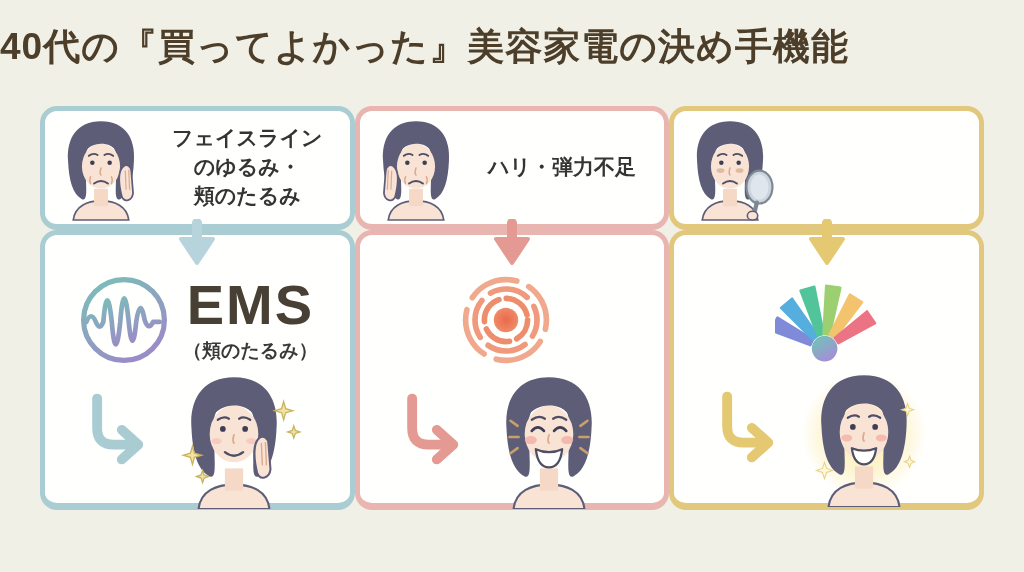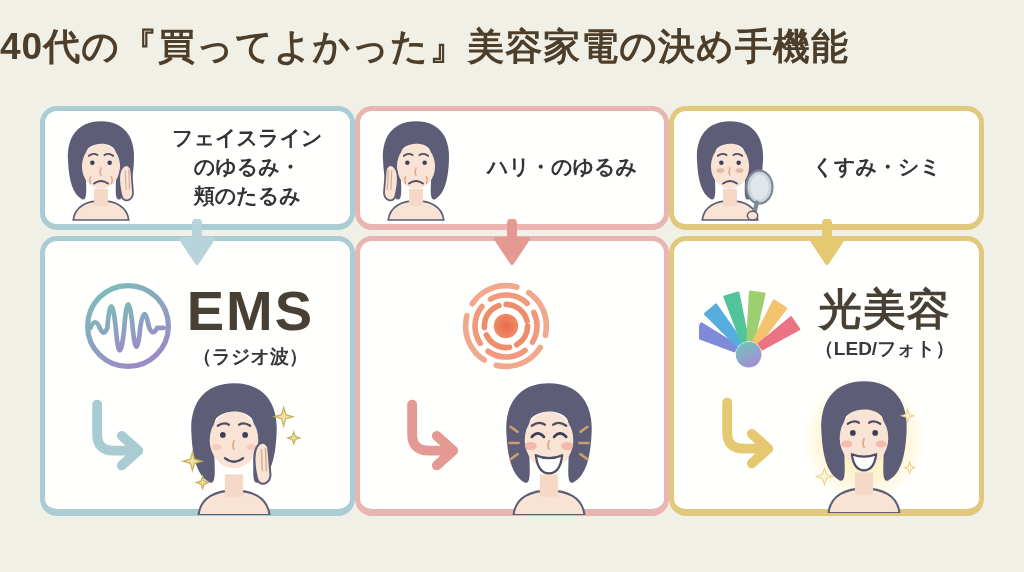--- a/index.html
+++ b/index.html
@@ -33,21 +33,20 @@
   .concern-card {
     border-width:5px 5px 6px;
     height:124px;
     display:flex;
     align-items:center;
     padding:0 8px 0 4px;
   }
   .main-card {
     border-width:5px 5px 7px;
     height:280px;
-    margin-top:6px;
     display:flex;
     flex-direction:column;
     padding-top:38px;
   }
   .c-ems  .card { border-color:#a9cdd2; }
   .c-rf   .card { border-color:#e8b5b0; }
   .c-light .card { border-color:#e2c87c; }
 
   .concern-face { width:104px; height:108px; flex:none; }
   .concern-text {
@@ -143,21 +142,21 @@
             <linearGradient id="emsGrad" x1="0" y1="0" x2="0.55" y2="1">
               <stop offset="0" stop-color="#79c2b8"></stop>
                 <stop offset="1" stop-color="#9a8cc6"></stop>
             </linearGradient>
           </defs>
           <circle cx="50" cy="50" r="43" fill="none" stroke="url(#emsGrad)" stroke-width="5.5"></circle>
           <path d="M10 52 Q15 40 20 52 Q24 62 28 52 Q32 6 37 52 Q41 100 46 52 Q50 2 55 52 Q59 92 63 52 Q67 24 72 50 Q76 62 81 52 L88 52" fill="none" stroke="url(#emsGrad)" stroke-width="5" stroke-linecap="round" stroke-linejoin="round"></path>
         </svg>
         <div>
           <div class="feature-label">EMS</div>
-          <div class="feature-sub">（ラジオ波）</div>
+          <div class="feature-sub">（頬のたるみ）</div>
         </div>
       </div>
       <div class="result-row">
         <svg class="curve-arrow" width="74" height="80" viewBox="0 0 90 90">
           <path d="M16 8 L16 44 Q16 64 36 64 L56 64" fill="none" stroke="#a9cbd2" stroke-width="12" stroke-linecap="round"></path>
           <path d="M46 46 L66 64 L46 82" fill="none" stroke="#a9cbd2" stroke-width="12" stroke-linecap="round" stroke-linejoin="round"></path>
         </svg>
         <svg class="happy-face" width="152" height="142" viewBox="0 0 150 140">
           <path d="M40 140 C42 122 58 116 75 116 C92 116 108 122 110 140 Z" fill="#f9e3d5" stroke="#5d5d78" stroke-width="2"></path>
           <rect x="66" y="100" width="18" height="22" fill="#f5d8c6"></rect>
@@ -194,21 +193,21 @@
         <path d="M40 44 C40 28 50 20 60 20 C72 20 80 30 80 44 C74 34 68 32 60 32 C52 32 44 36 40 44 Z" fill="#5d5d78"></path>
         <path d="M46 46 Q51 42 56 45 M64 45 Q69 42 74 46" stroke="#4e4e65" stroke-width="2.2" fill="none" stroke-linecap="round"></path>
         <circle cx="50" cy="54" r="2.6" fill="#3e3e54"></circle>
           <circle cx="70" cy="54" r="2.6" fill="#3e3e54"></circle>
         <path d="M60 60 Q58 66 60 68" stroke="#dcab8f" stroke-width="1.8" fill="none" stroke-linecap="round"></path>
         <path d="M52 78 Q60 72 68 78" stroke="#4e4e65" stroke-width="2.2" fill="none" stroke-linecap="round"></path>
         <path d="M48 70 Q46 74 48 78 M72 70 Q74 74 72 78" stroke="#dcab8f" stroke-width="1.6" fill="none" stroke-linecap="round"></path>
         <path d="M36 93 C40 77 40 63 34 58 C30 55 25 58 25 64 L23 89 C24 98 33 100 36 93 Z" fill="#f9e3d5" stroke="#5d5d78" stroke-width="2"></path>
         <path d="M32 63 L31 85 M28 62 L27 85" stroke="#dcab8f" stroke-width="1.4" fill="none"></path>
       </svg>
-      <div class="concern-text">ハリ・のゆるみ</div>
+      <div class="concern-text">ハリ・弾力不足</div>
     </div>
 
     <svg class="down-arrow" width="46" height="47" viewBox="0 0 46 47">
       <path d="M23 4 L23 22" stroke="#e49a92" stroke-width="10" stroke-linecap="round" fill="none"></path>
       <path d="M7 20 L39 20 L23 44 Z" fill="#e49a92" stroke="#e49a92" stroke-width="4" stroke-linejoin="round"></path>
     </svg>
 
     <div class="card main-card">
       <div class="feature-row">
         <svg class="feature-icon" width="94" height="94" viewBox="0 0 100 100">
@@ -267,21 +266,20 @@
         <ellipse cx="71" cy="63" rx="4.5" ry="2.8" fill="#c08a64" opacity="0.45"></ellipse>
         <path d="M60 60 Q58 66 60 68" stroke="#dcab8f" stroke-width="1.8" fill="none" stroke-linecap="round"></path>
         <path d="M52 78 Q60 72 68 78" stroke="#4e4e65" stroke-width="2.2" fill="none" stroke-linecap="round"></path>
         <g>
           <ellipse cx="94" cy="82" rx="15" ry="19" fill="#ccd5dd" stroke="#7d8894" stroke-width="2.5"></ellipse>
           <ellipse cx="94" cy="82" rx="10.5" ry="14.5" fill="#dfe6ec"></ellipse>
           <path d="M91 100 L87 116" stroke="#7d8894" stroke-width="5" stroke-linecap="round"></path>
           <ellipse cx="86" cy="115" rx="6" ry="5" fill="#f9e3d5" stroke="#5d5d78" stroke-width="1.8"></ellipse>
         </g>
       </svg>
-      <div class="concern-text">くすみ・シミ</div>
     </div>
 
     <svg class="down-arrow" width="46" height="47" viewBox="0 0 46 47">
       <path d="M23 4 L23 22" stroke="#e5c972" stroke-width="10" stroke-linecap="round" fill="none"></path>
       <path d="M7 20 L39 20 L23 44 Z" fill="#e5c972" stroke="#e5c972" stroke-width="4" stroke-linejoin="round"></path>
     </svg>
 
     <div class="card main-card">
       <div class="feature-row">
         <svg class="feature-icon" width="104" height="92" viewBox="0 0 130 110">
@@ -294,24 +292,20 @@
           <g stroke-linejoin="round" stroke-width="3">
             <path transform="rotate(-64 62 92)" d="M58 74 L66 74 L71 22 L53 22 Z" fill="#7f8ad8" stroke="#7f8ad8"></path>
             <path transform="rotate(-40 62 92)" d="M58 74 L66 74 L71 18 L53 18 Z" fill="#55aede" stroke="#55aede"></path>
             <path transform="rotate(-16 62 92)" d="M58 74 L66 74 L71 14 L53 14 Z" fill="#52c49a" stroke="#52c49a"></path>
             <path transform="rotate(8 62 92)" d="M58 74 L66 74 L71 14 L53 14 Z" fill="#9ccf70" stroke="#9ccf70"></path>
             <path transform="rotate(32 62 92)" d="M58 74 L66 74 L71 18 L53 18 Z" fill="#f3c36e" stroke="#f3c36e"></path>
             <path transform="rotate(56 62 92)" d="M58 74 L66 74 L71 22 L53 22 Z" fill="#ec7384" stroke="#ec7384"></path>
           </g>
           <circle cx="62" cy="92" r="16" fill="url(#fanBall)"></circle>
         </svg>
-        <div>
-          <div class="feature-label">光美容</div>
-          <div class="feature-sub">（LED/フォト）</div>
-        </div>
       </div>
       <div class="result-row">
         <svg class="curve-arrow" width="74" height="80" viewBox="0 0 90 90">
           <path d="M16 8 L16 44 Q16 64 36 64 L56 64" fill="none" stroke="#e5c972" stroke-width="12" stroke-linecap="round"></path>
           <path d="M46 46 L66 64 L46 82" fill="none" stroke="#e5c972" stroke-width="12" stroke-linecap="round" stroke-linejoin="round"></path>
         </svg>
         <svg class="happy-face" width="152" height="142" viewBox="0 0 150 140">
           <defs>
             <radialGradient id="glowGrad">
               <stop offset="0" stop-color="#fbe9a4" stop-opacity="0.95"></stop>

